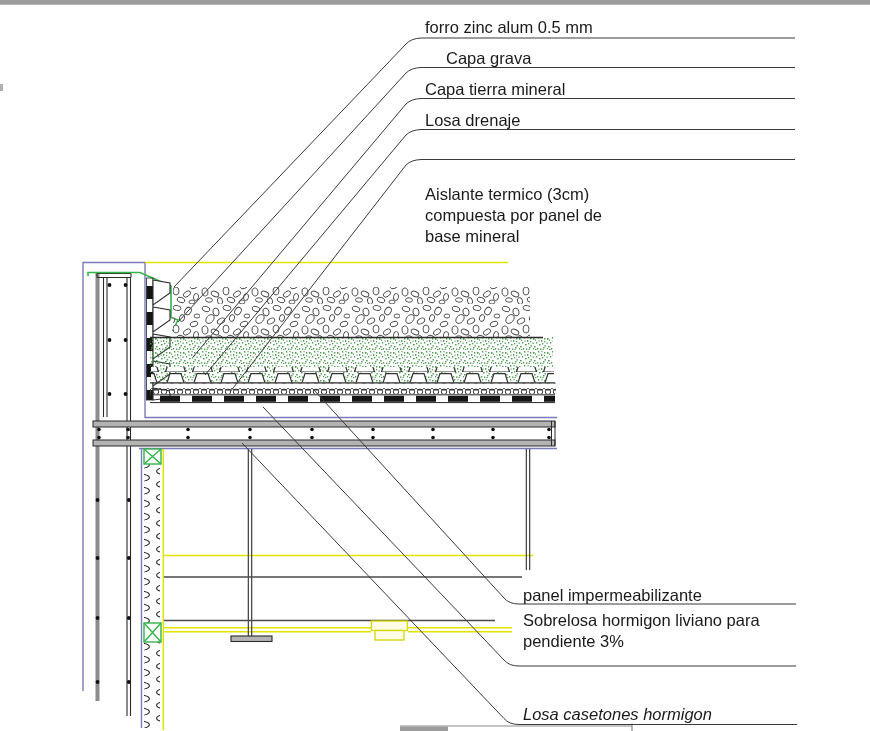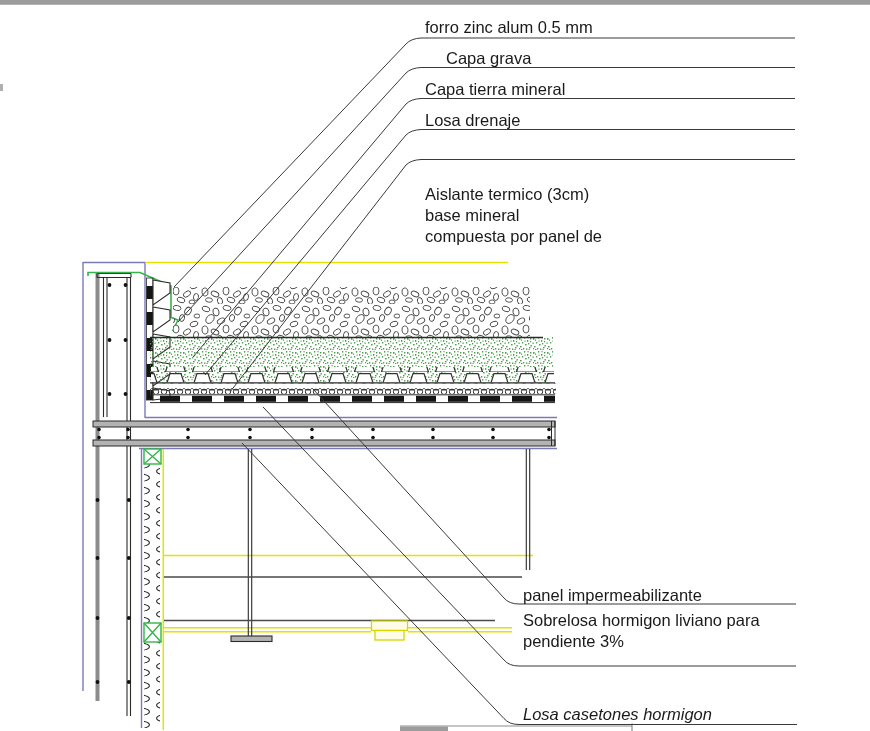--- a/index.html
+++ b/index.html
@@ -259,22 +259,22 @@
   </g>
 </svg>
 
 <div>
   <div class="ann" style="left:425px;top:17px;">forro zinc alum 0.5 mm</div>
   <div class="ann" style="left:446px;top:48px;text-align:center;">Capa grava</div>
   <div class="ann" style="left:425px;top:79px;">Capa tierra mineral</div>
   <div class="ann" style="left:425px;top:110px;">Losa drenaje</div>
   <div class="ann" style="left:425px;top:141px;margin-top:43px;">
     <div>Aislante termico (3cm)</div>
+    <div>compuesta por panel de</div>
     <div>base mineral</div>
-    <div>compuesta por panel de</div>
   </div>
   <div class="ann" style="left:523px;top:585px;">
     <div>panel impermeabilizante</div>
   </div>
   <div class="ann" style="left:523px;top:610px;">
     <div>Sobrelosa hormigon liviano para</div>
     <div>pendiente 3%</div>
   </div>
   <div class="ann" style="left:523px;top:704px;font-style:italic;">Losa casetones hormigon</div>
 </div>

